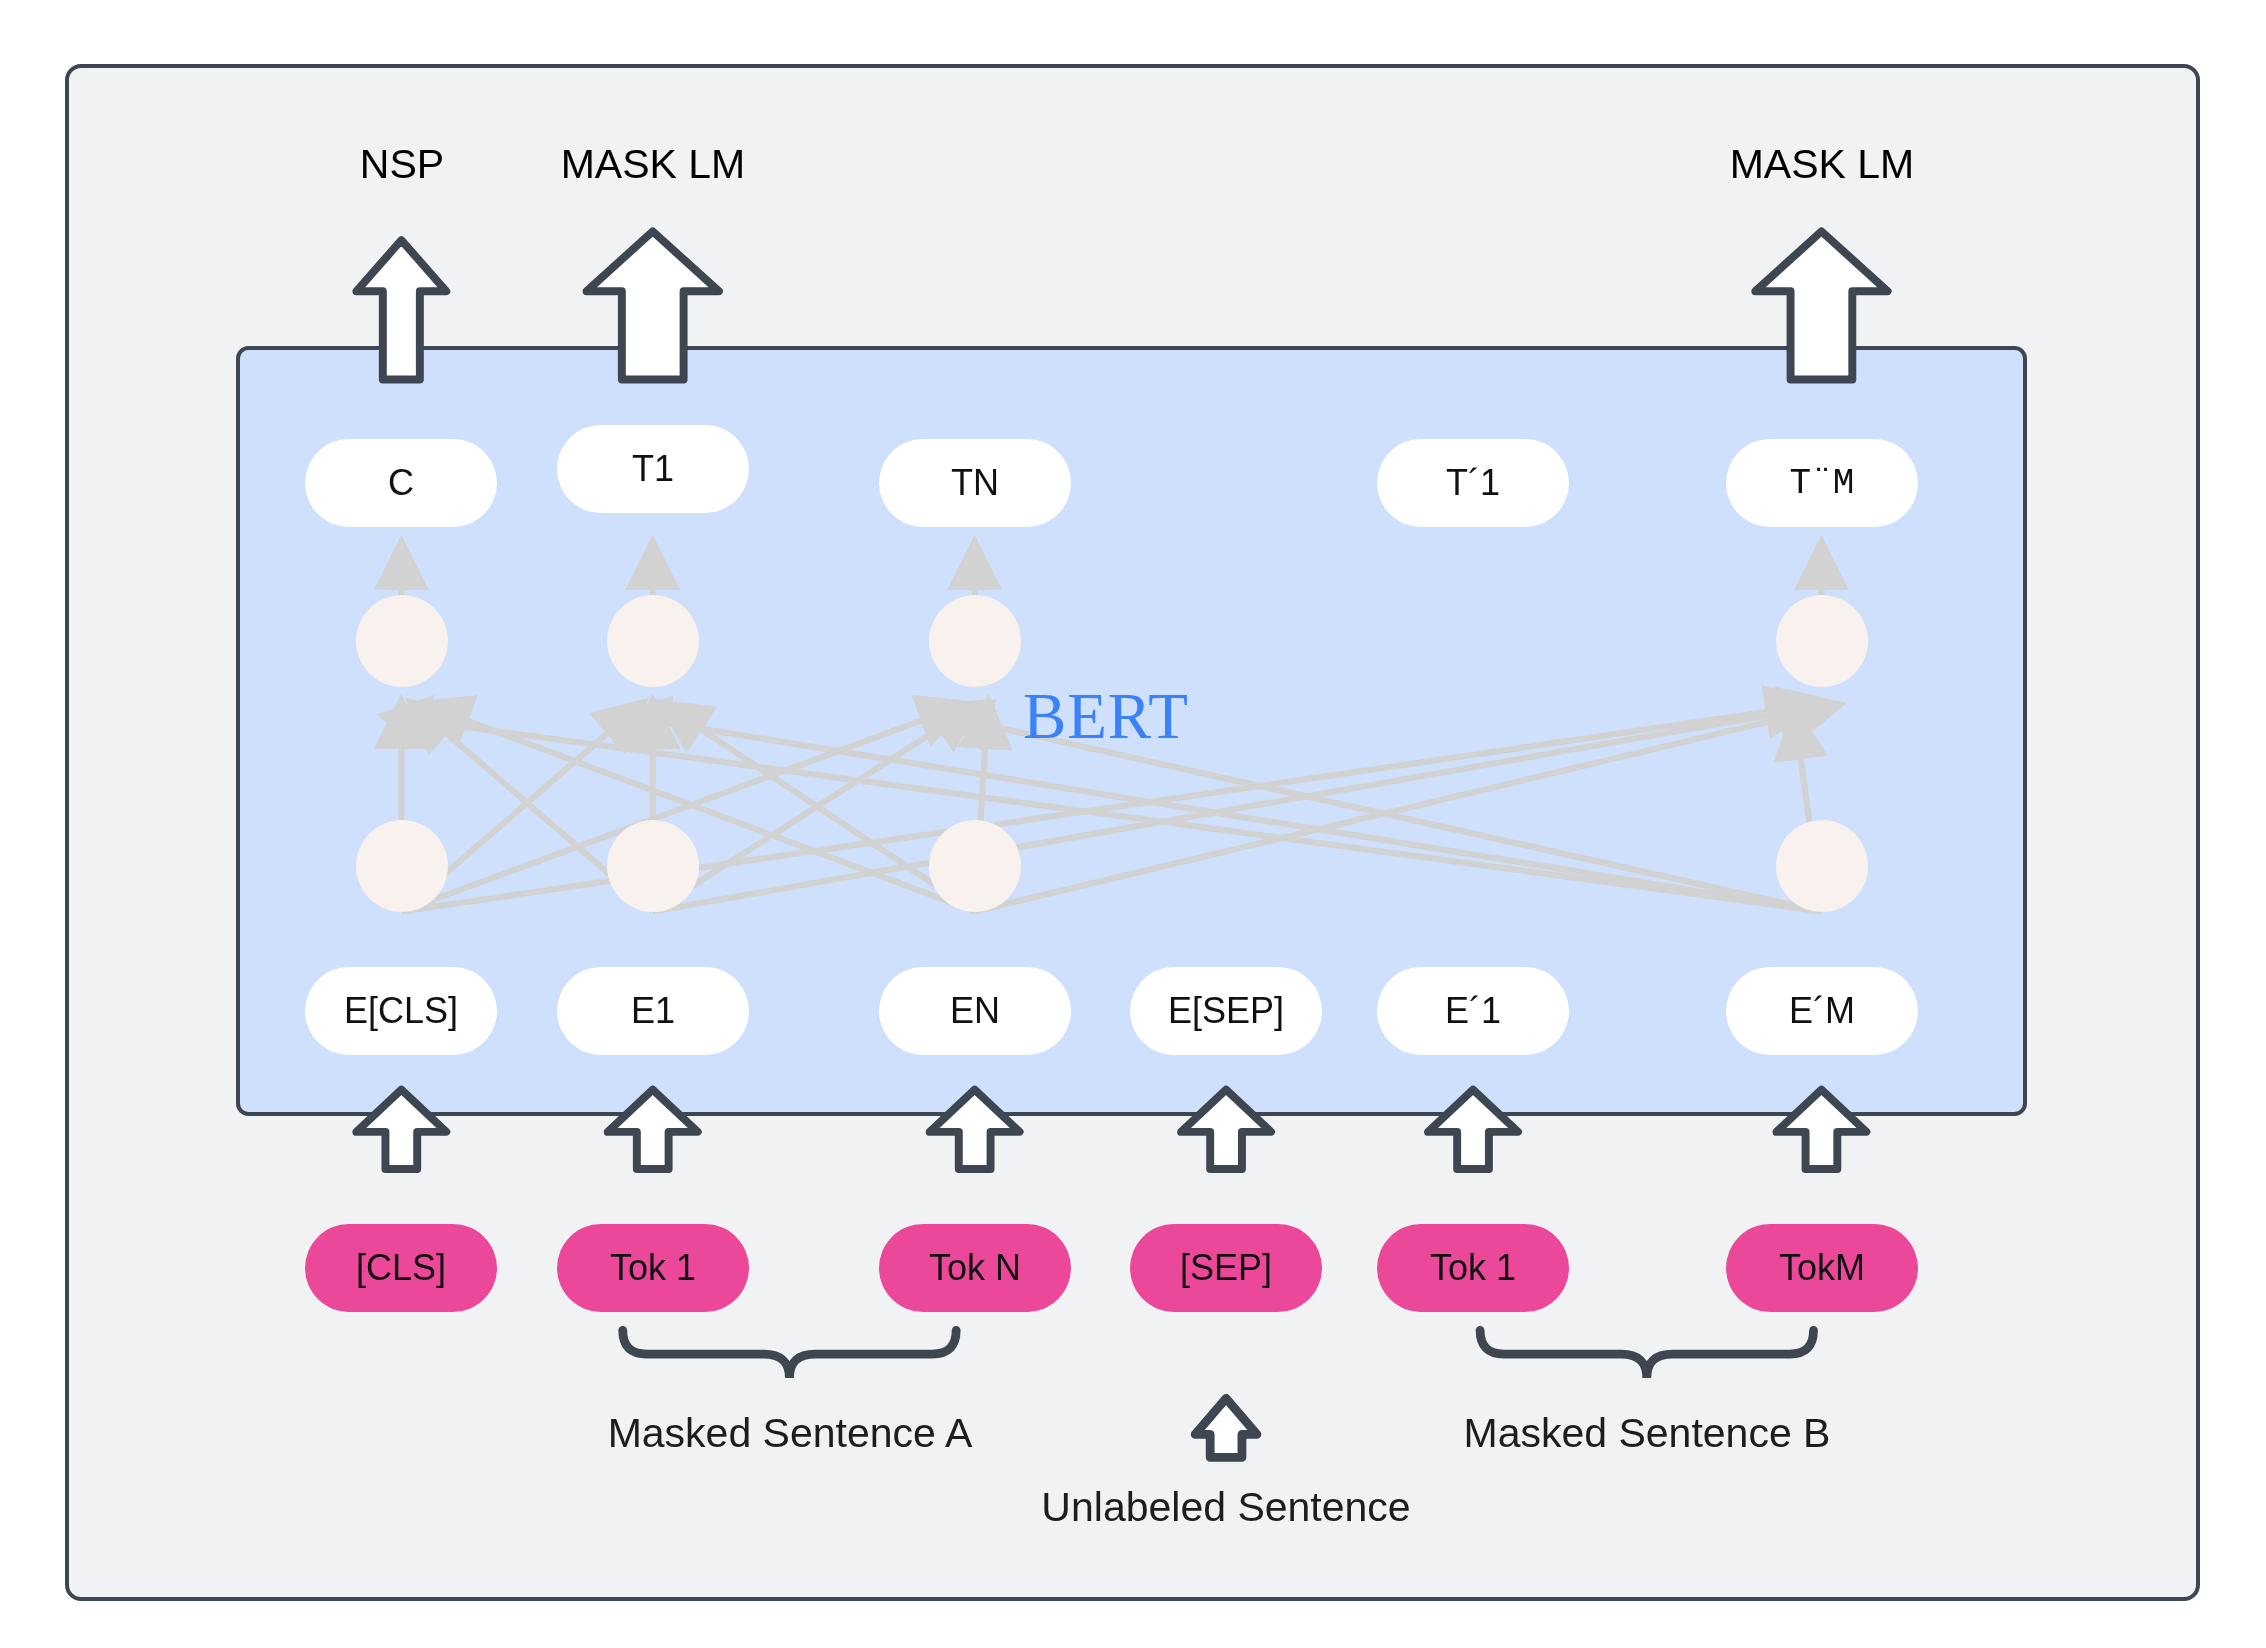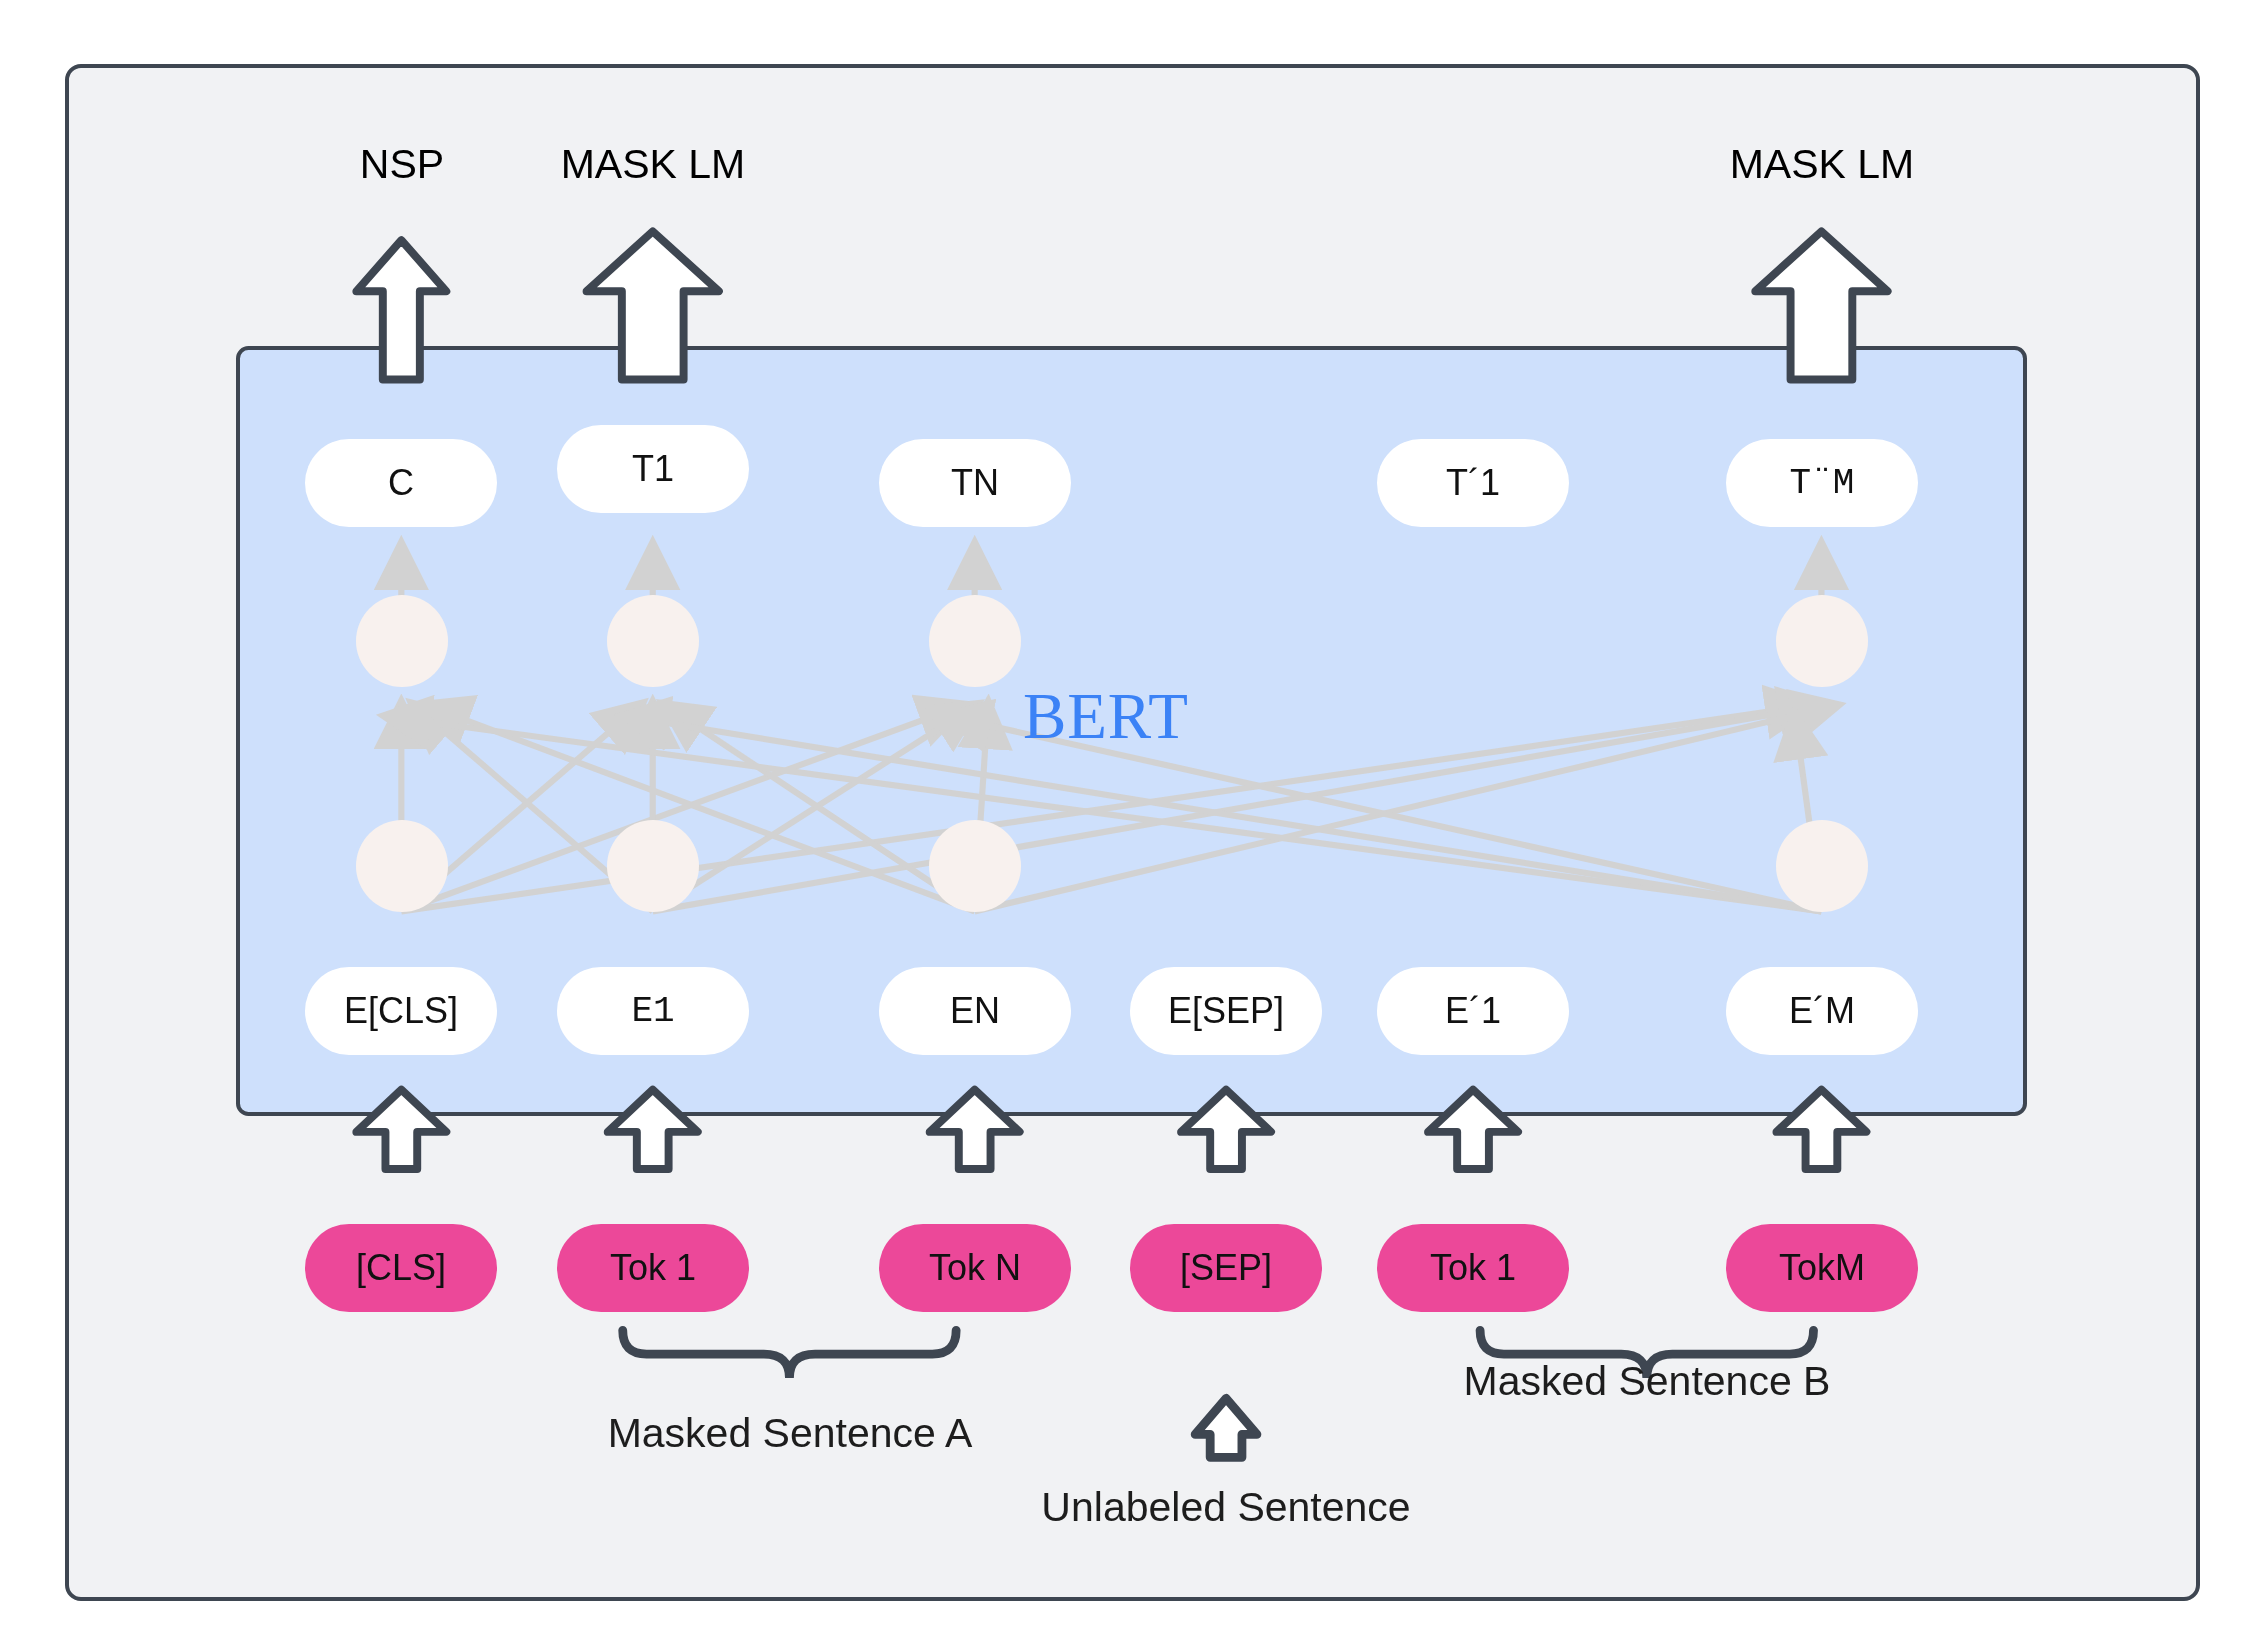--- a/index.html
+++ b/index.html
@@ -181,21 +181,21 @@
   <div class="hidden-node" style="left:607px;top:595px;"></div>
   <div class="hidden-node" style="left:929px;top:595px;"></div>
   <div class="hidden-node" style="left:1776px;top:595px;"></div>
 
   <div class="hidden-node" style="left:356px;top:820px;"></div>
   <div class="hidden-node" style="left:607px;top:820px;"></div>
   <div class="hidden-node" style="left:929px;top:820px;"></div>
   <div class="hidden-node" style="left:1776px;top:820px;"></div>
 
   <div class="pill" style="left:305px;top:967px;">E[CLS]</div>
-  <div class="pill" style="left:557px;top:967px;font-family:Liberation Mono, monospace;">E1</div>
+  <div class="pill" style="left:557px;top:967px;">E1</div>
   <div class="pill" style="left:879px;top:967px;">EN</div>
   <div class="pill" style="left:1130px;top:967px;">E[SEP]</div>
   <div class="pill" style="left:1377px;top:967px;">E´1</div>
   <div class="pill" style="left:1726px;top:967px;">E´M</div>
 
   <svg class="overlay" viewBox="0 0 2569 1869">
     <g fill="#ffffff" stroke="#3e4651" stroke-width="9" stroke-linejoin="round" stroke-linecap="round">
       <path d="M437,1325 L437,1283 L404,1283 L455,1235 L506,1283 L473,1283 L473,1325 Z"></path>
       <path d="M722,1325 L722,1283 L689,1283 L740,1235 L791,1283 L758,1283 L758,1325 Z"></path>
       <path d="M1087,1325 L1087,1283 L1054,1283 L1105,1235 L1156,1283 L1123,1283 L1123,1325 Z"></path>
@@ -220,17 +220,17 @@
 
       <path d="M1678,1508 Q1678,1535 1705,1535 L1838,1535 Q1867,1535 1867,1562
                Q1867,1535 1896,1535 L2029,1535 Q2056,1535 2056,1508"></path>
     </g>
     <g fill="#ffffff" stroke="#3e4651" stroke-width="10" stroke-linejoin="round" stroke-linecap="round">
       <path d="M1372,1652 L1372,1626 L1355,1626 L1390,1585 L1425,1626 L1408,1626 L1408,1652 Z"></path>
     </g>
   </svg>
 
   <div class="section-label" style="left:556px;top:1410px;width:468px;">Masked Sentence A</div>
-  <div class="section-label" style="left:1413px;top:1358px;width:468px;">Masked Sentence B</div>
+  <div class="section-label" style="left:1413px;top:1410px;width:468px;">Masked Sentence B</div>
   <div class="section-label" style="left:970px;top:1484px;width:512px;">Unlabeled Sentence</div>
 
 </div>
 
 
 </body></html>

